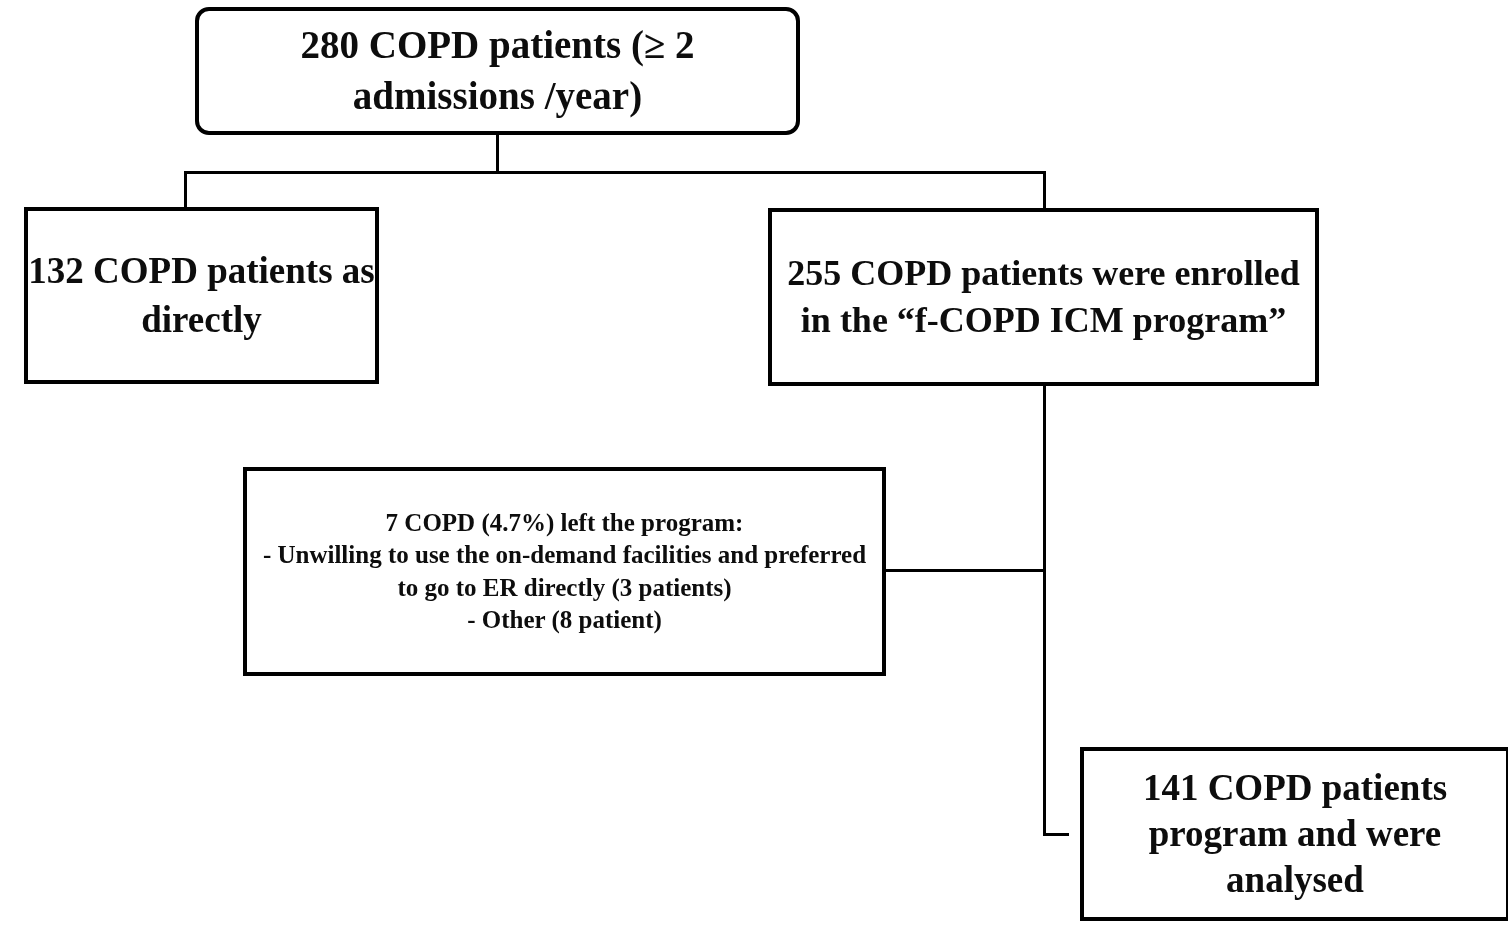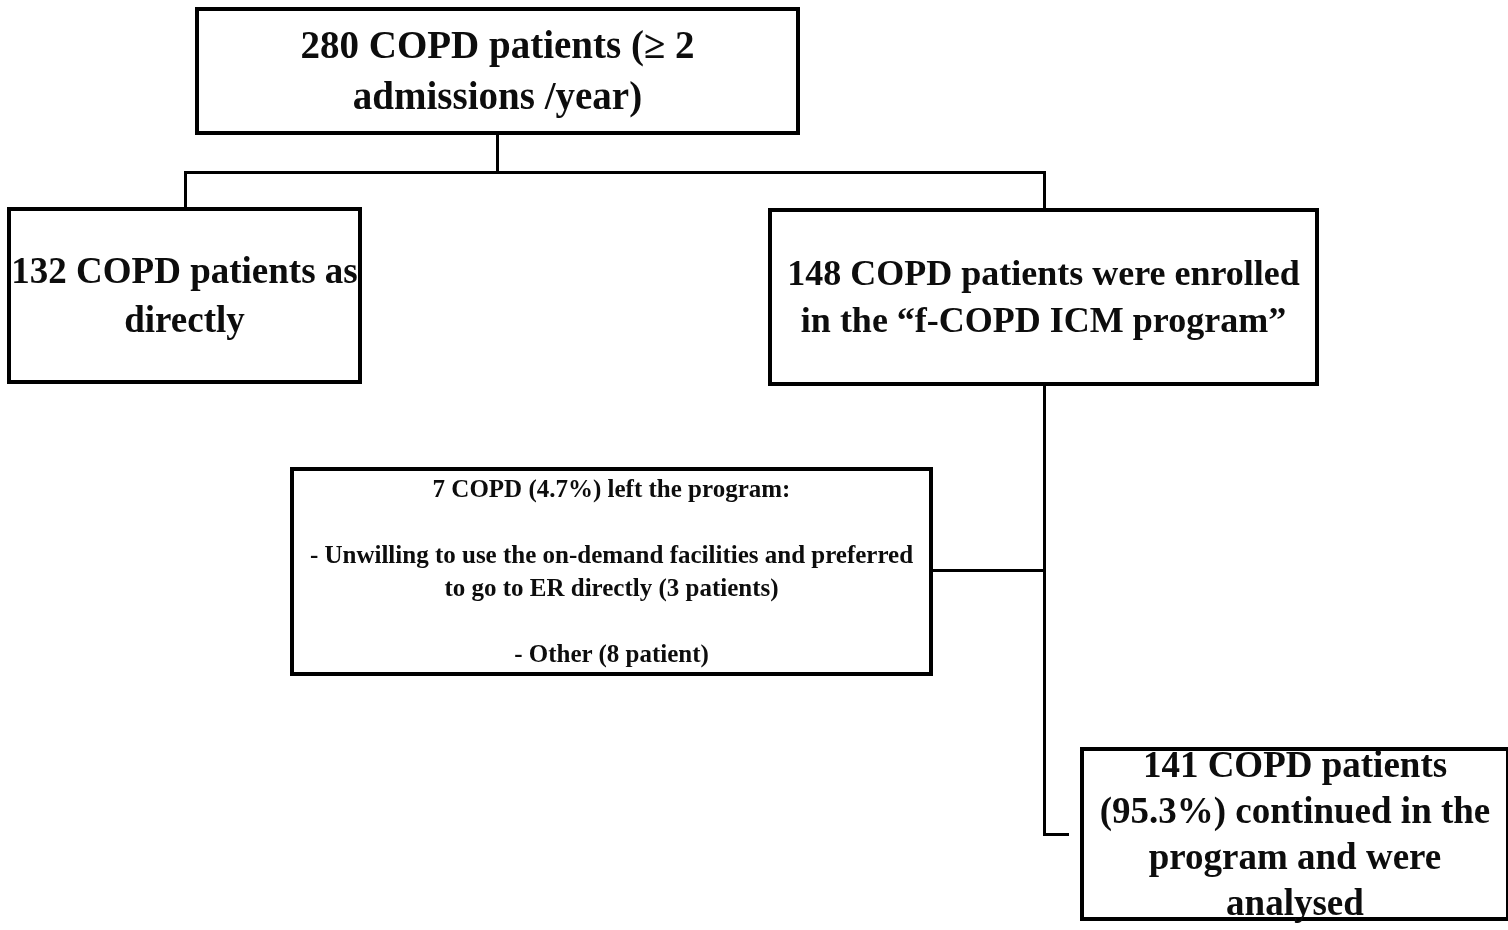--- a/index.html
+++ b/index.html
@@ -23,25 +23,25 @@
     background: #ffffff;
     display: flex;
     flex-direction: column;
     align-items: center;
     justify-content: center;
     text-align: center;
     font-weight: bold;
   }
   .box .line { display: block; }
 
-  .box-total     { left: 195px;  top: 7px;   width: 605px; height: 128px; font-size: 39px; line-height: 1.3; }
-  .box-controls  { left: 7px;    top: 207px; width: 355px; height: 177px; font-size: 37px; line-height: 1.3; }
+  .box-total     { left: 195px;  top: 7px;   width: 605px; height: 128px; font-size: 39px; line-height: 1.3; border-radius: 14px; }
+  .box-controls  { left: 24px;    top: 207px; width: 355px; height: 177px; font-size: 37px; line-height: 1.3; }
   .box-enrolled  { left: 768px;  top: 208px; width: 551px; height: 178px; font-size: 36px; line-height: 1.3; }
   .box-dropout   { left: 243px;  top: 467px; width: 643px; height: 209px; font-size: 25px; line-height: 1.3;
-                   padding: 2px 4px; justify-content: space-between; margin-left: 47px; }
+                   padding: 2px 4px; justify-content: center; }
   .box-continued { left: 1068px; top: 747px; width: 430px; height: 174px; font-size: 37px; line-height: 1.25; margin-left: 12px; }
 
   .dropout-item { display: block; }
 
   .connector {
     position: absolute;
     background: #000000;
   }
   .c-top-stem      { left: 496px;  top: 134px; width: 3px;   height: 40px; }
   .c-branch-h      { left: 184px;  top: 171px; width: 862px; height: 3px; }
@@ -68,29 +68,28 @@
     <span class="line">280 COPD patients (≥ 2</span>
     <span class="line">admissions /year)</span>
   </div>
 
   <div class="box box-controls">
     <span class="line">132 COPD patients as</span>
     <span class="line">directly</span>
   </div>
 
   <div class="box box-enrolled">
-    <span class="line">148 COPD patients were enrolled</span>
+    <span class="line">255 COPD patients were enrolled</span>
     <span class="line">in the “f-COPD ICM program”</span>
   </div>
 
   <div class="box box-dropout">
     <span class="dropout-item">7 COPD (4.7%) left the program:</span>
     <span class="dropout-item">- Unwilling to use the on-demand facilities and preferred to go to ER directly (3 patients)</span>
     <span class="dropout-item">- Other (8 patient)</span>
   </div>
 
   <div class="box box-continued">
     <span class="line">141 COPD patients</span>
-    <span class="line">(95.3%) continued in the</span>
     <span class="line">program and were analysed</span>
   </div>
 
 </div>
 
 </body></html>

